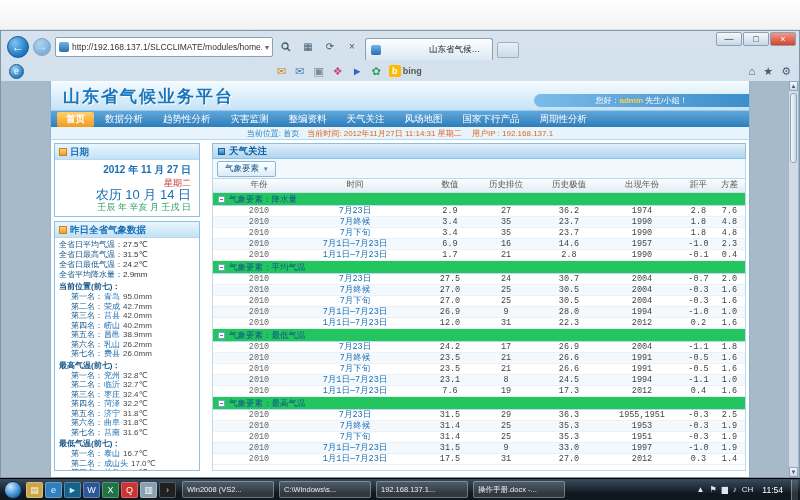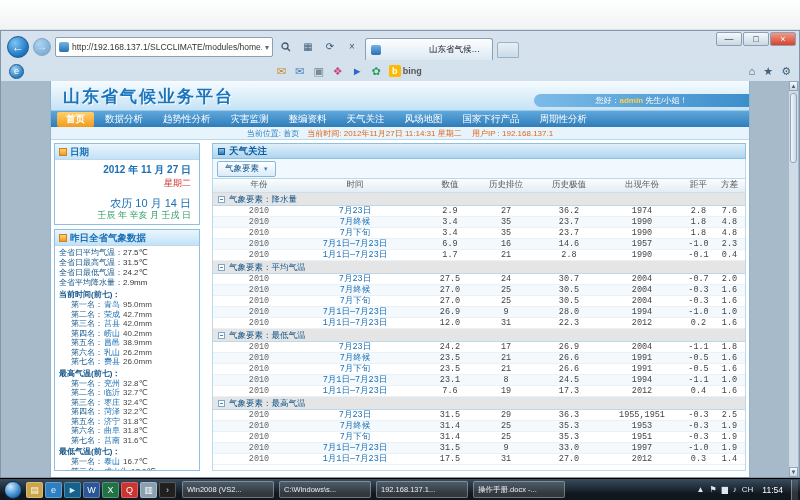--- a/index.html
+++ b/index.html
@@ -76,21 +76,21 @@
   .sidebar { width:146px; display:flex; flex-direction:column; gap:4px; overflow:hidden; }
   .panel { border:1px solid #8fc0e4; background:#fff; overflow:hidden; }
   .panel.grow { flex:1; }
   .panel-h { height:16px; line-height:15px; background:linear-gradient(#eaf6fe,#c2e2f6);
     border-bottom:1px solid #bcd8ec; color:#1a6fb5; font-weight:bold; font-size:9.5px; padding-left:4px;
     display:flex; align-items:center; gap:3px; }
   .ph-icon { width:8px; height:8px; background:linear-gradient(#ffd27a,#f29b1d); border:1px solid #d0821a; }
   .date-b { padding:3px 8px; text-align:right; }
   .d1 { color:#1a6fb5; font-weight:bold; font-size:10px; line-height:14px; }
   .d2 { color:#d03434; font-size:9px; line-height:12px; }
-  .d3 { color:#1a6fb5; font-size:11px; line-height:12px;margin-top:8px; }
+  .d3 { color:#1a6fb5; font-size:13px; line-height:12px; }
   .d4 { color:#2f9e63; font-size:9px; line-height:12px; }
   .weather-b { padding:2px 4px; font-size:8px; overflow:hidden; }
   .wline { line-height:10px; white-space:nowrap; }
   .wl { color:#14568a; } .wv { color:#333; }
   .wg-title { color:#14568a; font-weight:bold; line-height:10px; margin-top:2px; }
   .witem { padding-left:12px; line-height:9.5px; white-space:nowrap; }
   .wrank { color:#14568a; } .wstation { color:#1a6fb5; margin:0 3px 0 1px; } .wval { color:#444; }
 
   
   .main { flex:1; display:flex; flex-direction:column; min-width:0; overflow:hidden; }
@@ -102,21 +102,21 @@
     display:flex; align-items:center; padding-left:4px; }
   .tb-btn { display:flex; align-items:center; gap:5px; border:1px solid #8ab6d9;
     background:linear-gradient(#ffffff,#d9ecf9); font-size:8.5px; color:#14568a; padding:1px 7px; border-radius:2px; }
   .caret { font-size:7px; color:#4a7fb5; }
   .table { flex:1; border:1px solid #bcd8ec; border-top:none; background:#fff; overflow:hidden; font-size:8.5px; }
   .trow { display:grid; grid-template-columns:20px 1fr; align-items:stretch;font-family:Liberation Mono, monospace; }
   .cells { display:grid; grid-template-columns:52px 140px 50px 62px 64px 82px 1fr 1fr; }
   .tcell { text-align:center; overflow:hidden; white-space:nowrap; }
   .thead { height:14px; line-height:13px; background:linear-gradient(#fbfdfe,#e2edf4);
     border-bottom:1px solid #cfdde8; color:#555; }
-  .sec-row { height:13px; line-height:12px; background:#e5e5e5; border-bottom:1px solid #bcd8ec;
+  .sec-row { height:13px; line-height:12px; background:#22c55e; border-bottom:1px solid #bcd8ec;
     color:#14568a; display:flex; align-items:center; gap:4px; padding-left:5px; }
   .collapse-icon { width:7px; height:7px; border:1px solid #7aa7cc; background:#fff; position:relative; flex:0 0 auto; }
   .collapse-icon::after { content:""; position:absolute; left:1px; right:1px; top:2px; height:1px; background:#4a7fb5; }
   .drow { height:11px; line-height:11px; border-bottom:1px solid #eaf2f8; color:#444; }
   .rows > div:nth-of-type(even) { background:#f3f9fd; }
   .drow .cells div:nth-of-type(2) { color:#1a6fb5; }
   .drow .cells div:nth-of-type(1) { color:#666; }
 
   
   .vscroll { position:absolute; right:1px; top:0; bottom:0; width:10px; background:#cfdce8;
@@ -269,21 +269,21 @@
                     <div class="wline">
                       <span class="wl">全省日最低气温：</span><span class="wv">24.2℃</span>
                     </div>
                     <div class="wline">
                       <span class="wl">全省平均降水量：</span><span class="wv">2.9mm</span>
                     </div>
                   </div>
                 <div>
 
                 <div class="wgroup">
-                      <div class="wg-title">当前时间(前七)：</div>
+                      <div class="wg-title">当前位置(前七)：</div>
                       <div>
 
                       <div class="witem">
                             <span class="wrank">第一名：</span><span class="wstation">青岛</span><span class="wval">95.0mm</span>
                           </div>
                         <div class="witem">
                             <span class="wrank">第二名：</span><span class="wstation">荣成</span><span class="wval">42.7mm</span>
                           </div>
                         <div class="witem">
                             <span class="wrank">第三名：</span><span class="wstation">莒县</span><span class="wval">42.0mm</span>

